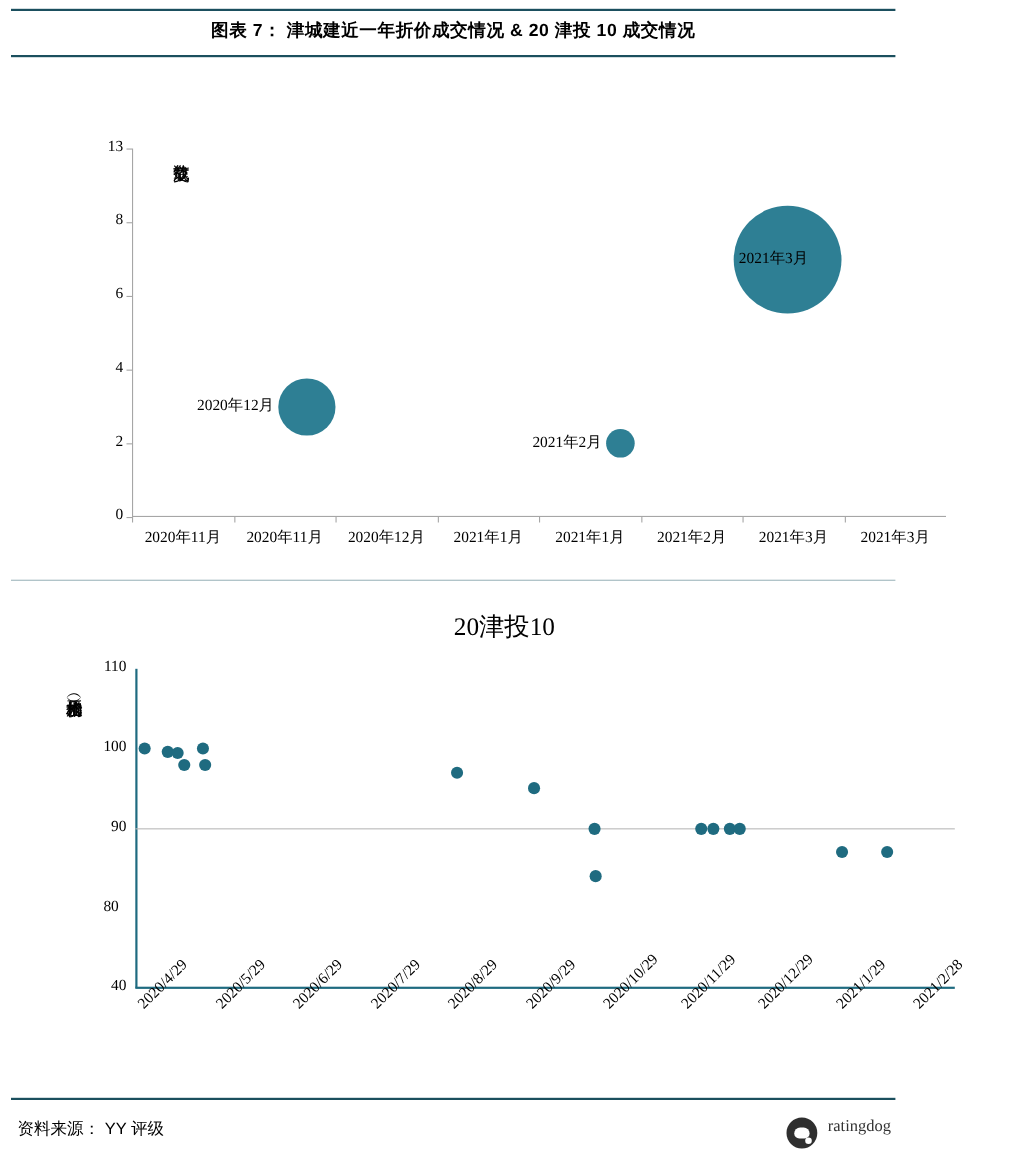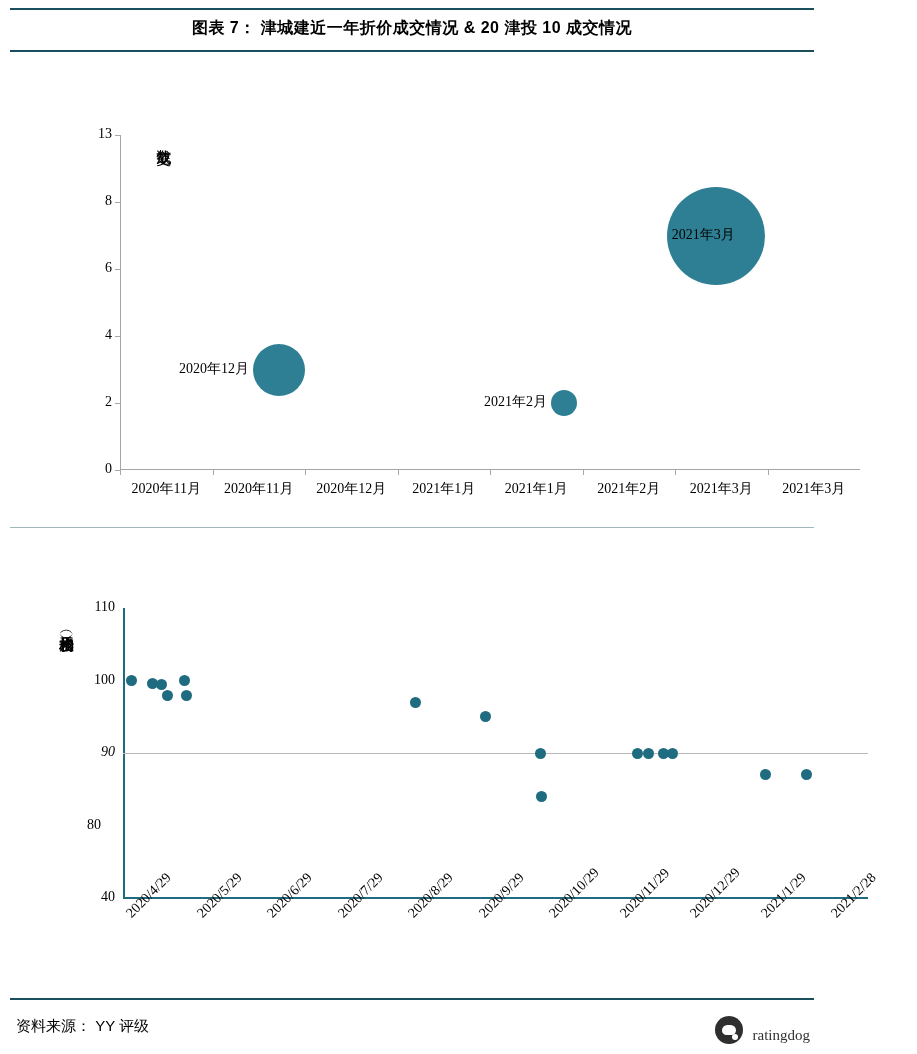--- a/index.html
+++ b/index.html
@@ -50,21 +50,21 @@
     position:absolute;font-family:"Liberation Serif", serif;font-size:14px;
     white-space:nowrap;transform:rotate(-45deg);transform-origin:left top;
   }
 
   .source{
     position:absolute;left:16px;bottom:18px;font-size:15px;
     font-family:"Liberation Sans", sans-serif;
     text-align:right;
   }
   .logo{
-    position:absolute;right:14px;bottom:10px;display:flex;align-items:flex-end;gap:10px;
+    position:absolute;right:14px;bottom:10px;display:flex;align-items:flex-start;gap:10px;
   }
   .logo-mark{
     width:28px;height:28px;border-radius:50%;background:#2f2f2f;position:relative;
   }
   .logo-mark:after{
     content:"";position:absolute;left:7px;top:9px;width:14px;height:10px;
     border-radius:7px 7px 6px 6px;background:#fff;
   }
   .logo-mark:before{
     content:"";position:absolute;left:17px;top:18px;width:6px;height:6px;
@@ -124,27 +124,28 @@
         <div class="bubble" style="left: 546.7px; top: 51.5px; width: 98px; height: 98px;"></div>
         <div class="bubble-label" style="left: 551.7px; top: 90.5px; color: rgb(0, 0, 0);">2021年3月</div>
       </div>
 
     <div class="ylab-v" style="left:145px;top:78px;">成交笔数</div>
   </div>
 
   <div class="rule thin" style="top:527px;"></div>
 
   <div class="chart" id="chart2" style="left:10px;top:540px;width:897px;height:440px;">
+    <div class="chart-title" style="top:14px;">20津投10</div>
 
     <div class="plot" id="plot2" style="left:113px;top:68px;width:745px;height:290px;">
       <div class="axis-line" style="left:0;top:0;width:2px;height:290px;background:#1f6b80;"></div>
       <div class="axis-line" style="left:0;top:289px;width:745px;height:2px;background:#1f6b80;"></div>
     <div class="tick-label" style="left: -36px; top: 281px; width: 28px; text-align: right;">40</div>
-        <div class="tick-label" style="left: -36px; top: 208.5px; width: 28px; text-align: left;">80</div>
-        <div class="tick-label" style="left: -36px; top: 136px; width: 28px; text-align: right; font-style: italic;">90</div>
+        <div class="tick-label" style="left: -36px; top: 208.5px; width: 28px; text-align: center;">80</div>
+        <div class="tick-label" style="left: -36px; top: 136px; width: 28px; text-align: right;">90</div>
         <div class="tick-label" style="left: -36px; top: 63.5px; width: 28px; text-align: right;">100</div>
         <div class="tick-label" style="left: -36px; top: -9px; width: 28px; text-align: right;">110</div>
         <div class="gridline" style="left: 0px; top: 145px; width: 745px;"></div>
         <div class="xrot" style="left: 0px; top: 302px;">2020/4/29</div>
         <div class="xrot" style="left: 70.5px; top: 302px;">2020/5/29</div>
         <div class="xrot" style="left: 141px; top: 302px;">2020/6/29</div>
         <div class="xrot" style="left: 211.5px; top: 302px;">2020/7/29</div>
         <div class="xrot" style="left: 282px; top: 302px;">2020/8/29</div>
         <div class="xrot" style="left: 352.5px; top: 302px;">2020/9/29</div>
         <div class="xrot" style="left: 423px; top: 302px;">2020/10/29</div>

